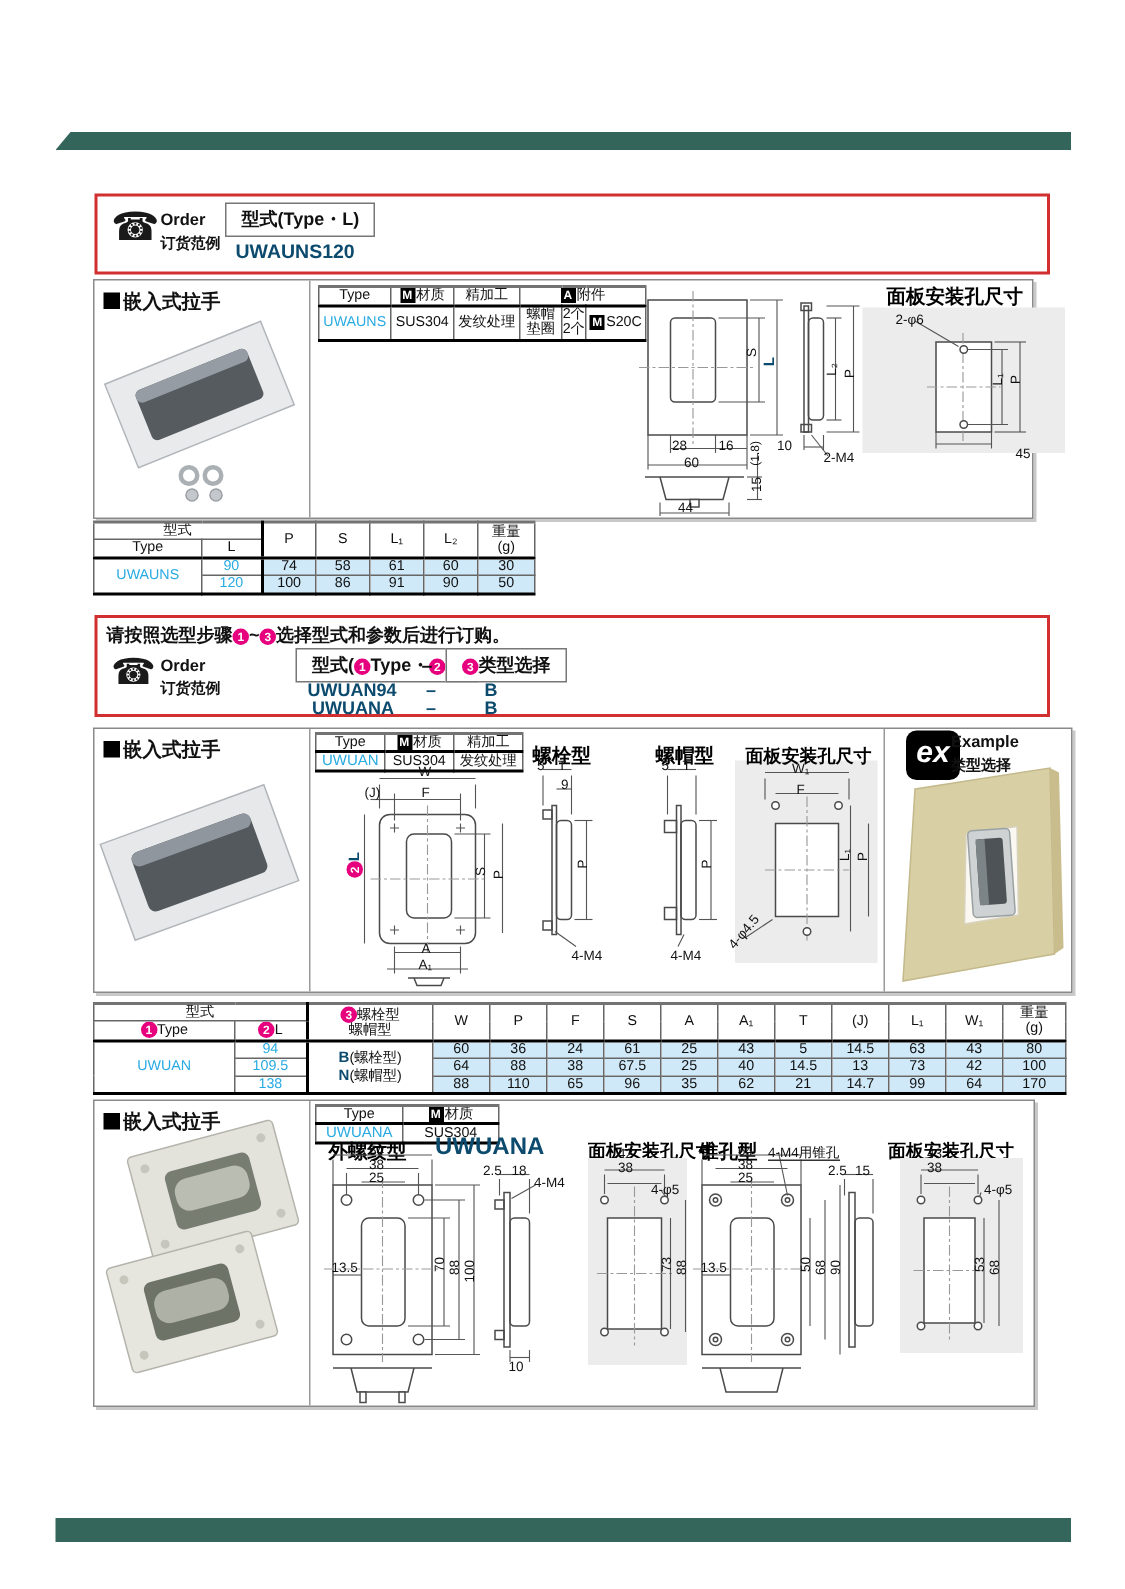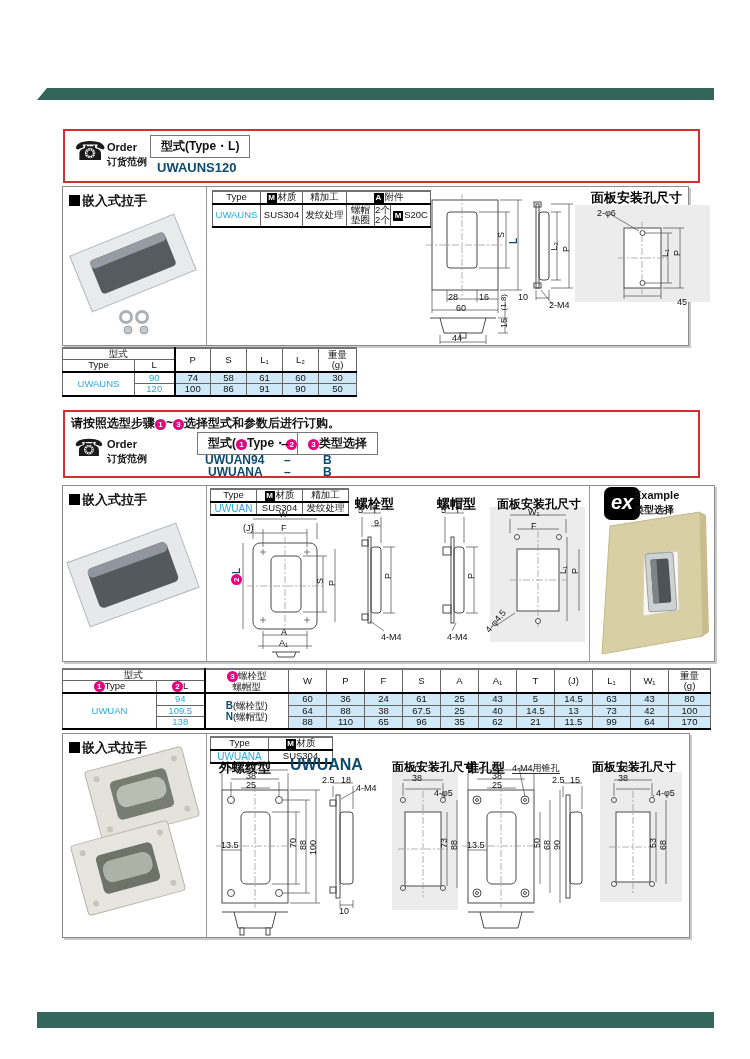--- a/index.html
+++ b/index.html
@@ -470,21 +470,21 @@
     </tr>
     <tr style="height:10px;">
       <td class="lval hr">138</td>
       <td class="dcell">88</td>
       <td class="dcell">110</td>
       <td class="dcell">65</td>
       <td class="dcell">96</td>
       <td class="dcell">35</td>
       <td class="dcell">62</td>
       <td class="dcell">21</td>
-      <td class="dcell">11.5</td>
+      <td class="dcell">14.7</td>
       <td class="dcell">99</td>
       <td class="dcell">64</td>
       <td class="dcell">170</td>
     </tr>
   </tbody>
     </table>
 
   <div class="box" style="left:62px;top:733px;width:626px;height:203px;">
     <div class="heading"><span class="sqb"></span><span>嵌入式拉手</span></div>
     <div class="vline" style="left:143px;top:0;height:203px;"></div>

